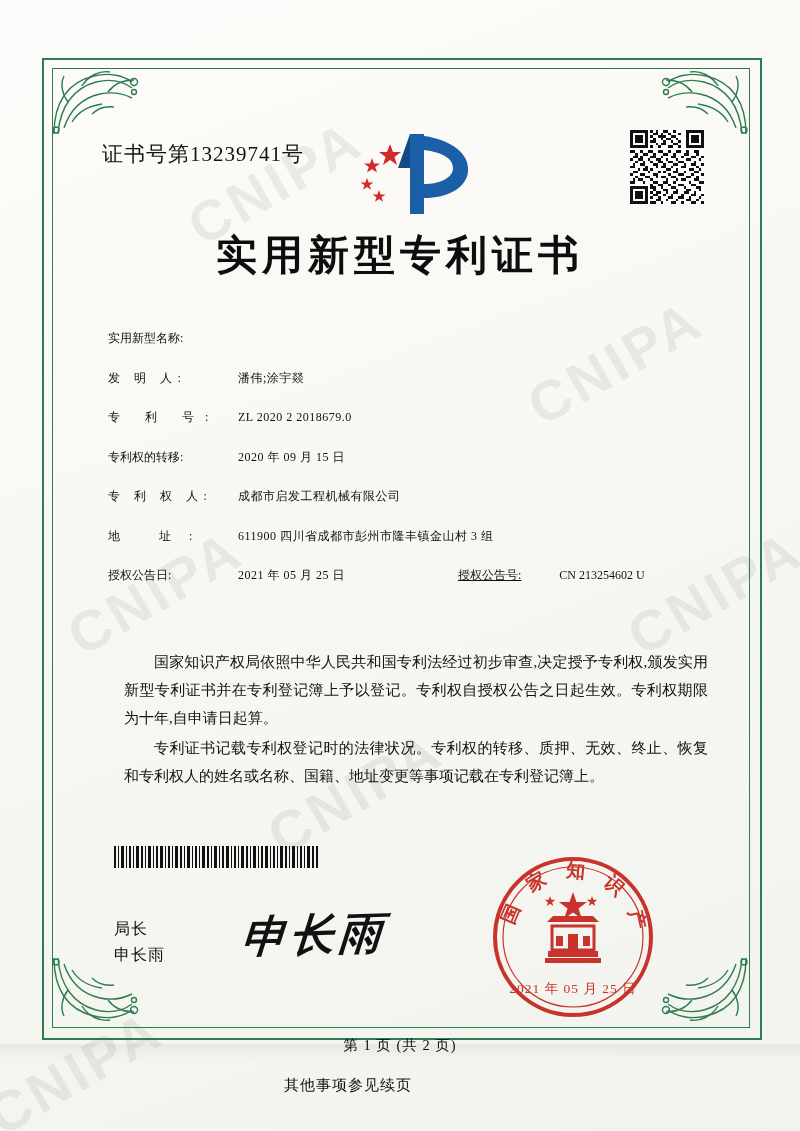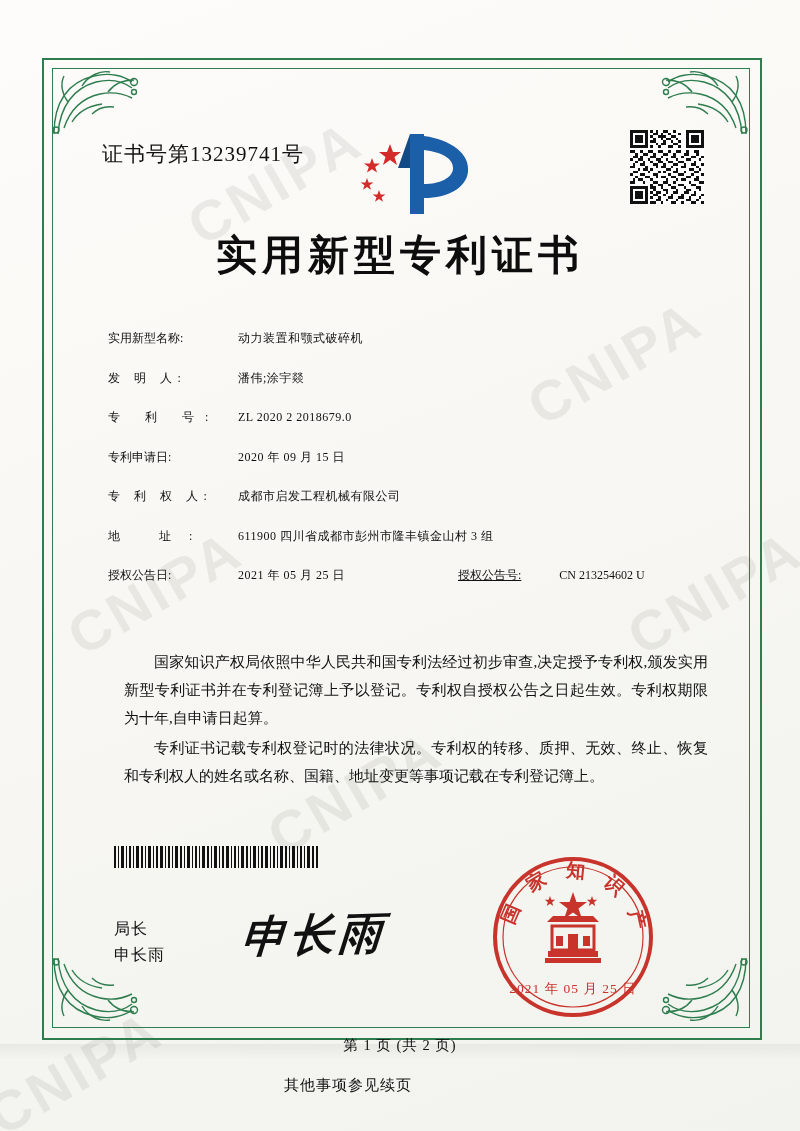--- a/index.html
+++ b/index.html
@@ -514,35 +514,34 @@
         </g>
       </svg>
     </div>
 
     <div class="title">实用新型专利证书</div>
 
     <div class="fields">
 
       <div class="field">
         <div class="lab">实用新型名称:</div>
-        <div class="val">动力装置和颚式破碎机</div>
       </div>
 
       <div class="field">
         <div class="lab sp1">发 明 人:</div>
         <div class="val">潘伟;涂宇燚</div>
       </div>
 
       <div class="field">
         <div class="lab sp2">专 利 号:</div>
         <div class="val">ZL 2020 2 2018679.0</div>
       </div>
 
       <div class="field">
-        <div class="lab">专利申请日:</div>
+        <div class="lab">专利权的转移:</div>
         <div class="val">2020 年 09 月 15 日</div>
       </div>
 
       <div class="field">
         <div class="lab sp1">专 利 权 人:</div>
         <div class="val">成都市启发工程机械有限公司</div>
       </div>
 
       <div class="field">
         <div class="lab sp3">地 址:</div>

